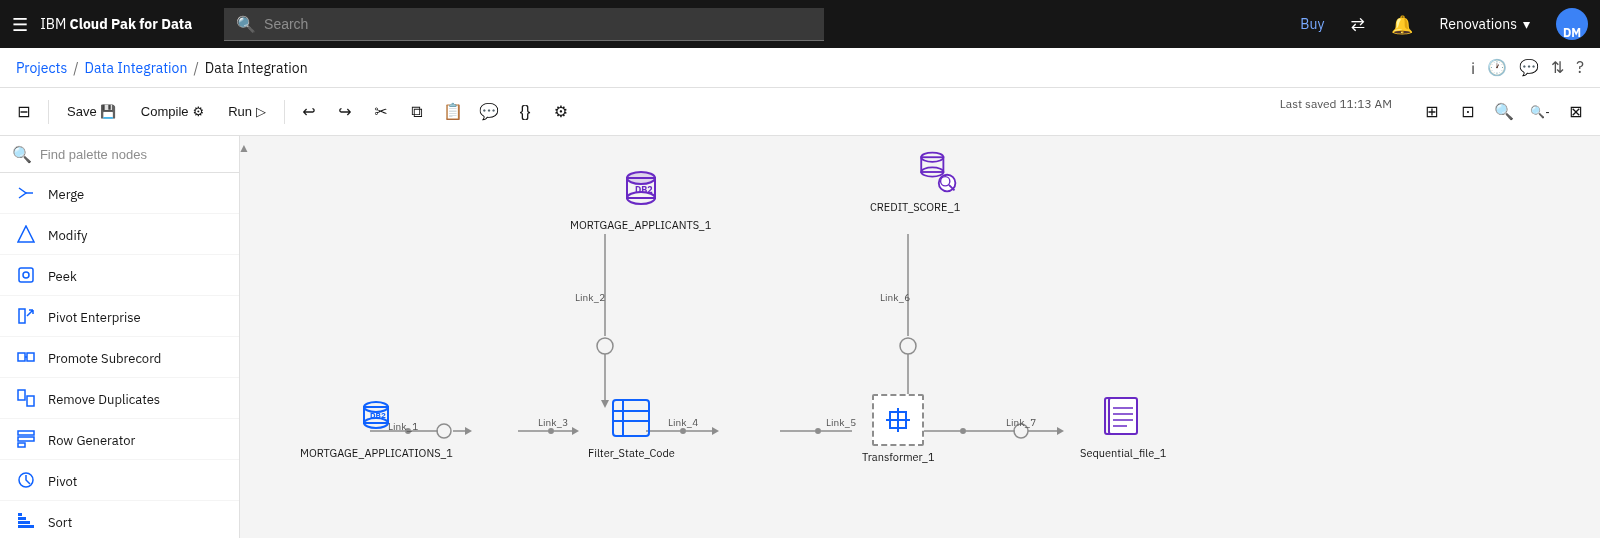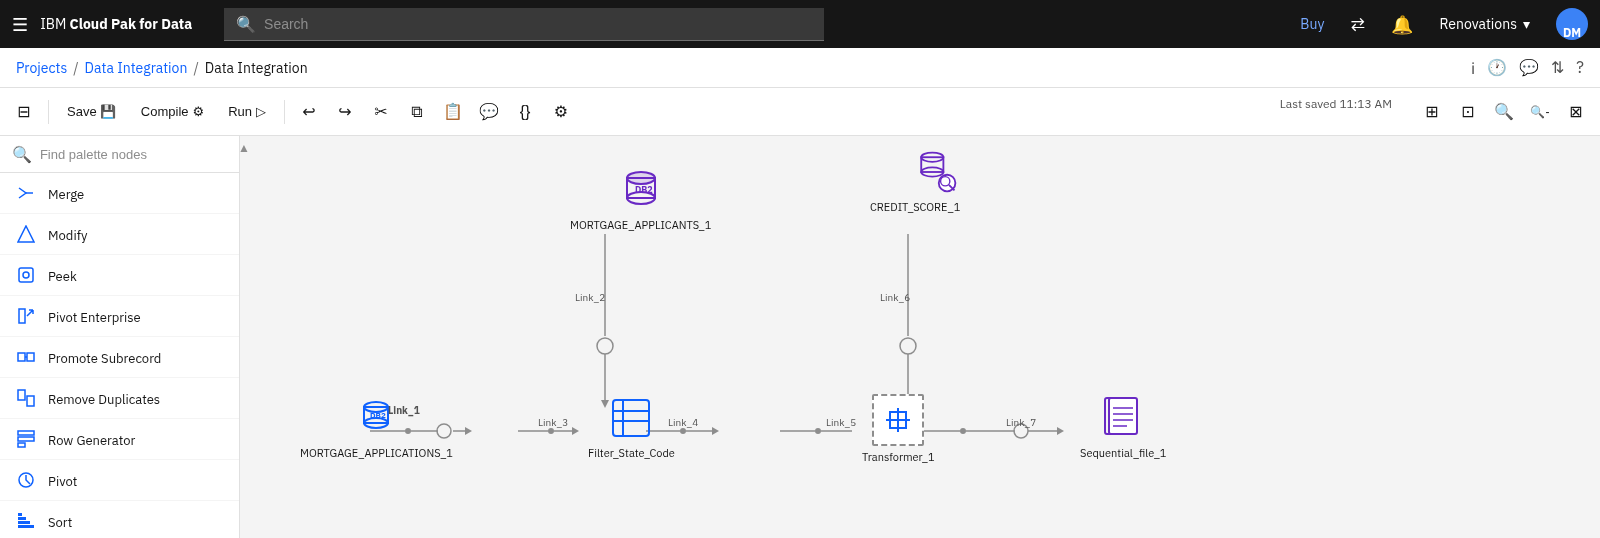--- a/index.html
+++ b/index.html
@@ -445,21 +445,21 @@
         <svg width="44" height="44" viewBox="0 0 44 44" fill="none">
           <ellipse cx="22" cy="11" rx="12" ry="5" stroke="#0f62fe" stroke-width="2" fill="none"></ellipse>
           <rect x="10" y="11" width="24" height="16" fill="none" stroke="#0f62fe" stroke-width="2"></rect>
           <ellipse cx="22" cy="27" rx="12" ry="5" stroke="#0f62fe" stroke-width="2" fill="none"></ellipse>
           <text x="16" y="22" font-size="8" fill="#0f62fe" font-weight="bold">DB2</text>
         </svg>
       </div>
       <span class="node-label">MORTGAGE_APPLICATIONS_1</span>
     </div>
 
-    <div class="link-label" style="left:148px; top:268px;font-weight:bold;">Link_1</div>
+    <div class="link-label" style="left:148px; top:284px;">Link_1</div>
 
 
     <div class="link-label" style="left:298px; top:280px;">Link_3</div>
 
     <div class="canvas-node" style="left:348px; top:258px;">
       <div class="node-icon">
         <svg width="44" height="44" viewBox="0 0 44 44" fill="none">
           <rect x="4" y="4" width="36" height="36" rx="3" stroke="#0f62fe" stroke-width="2" fill="none"></rect>
           <line x1="4" y1="15" x2="40" y2="15" stroke="#0f62fe" stroke-width="2"></line>
           <line x1="4" y1="25" x2="40" y2="25" stroke="#0f62fe" stroke-width="2"></line>

